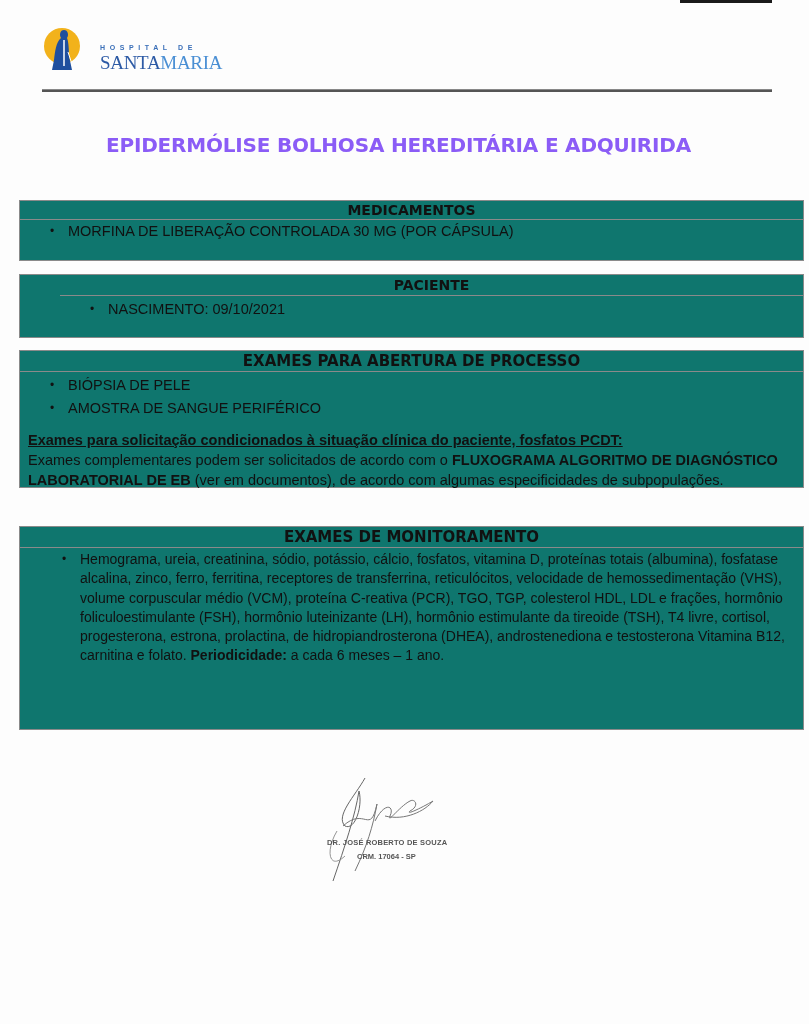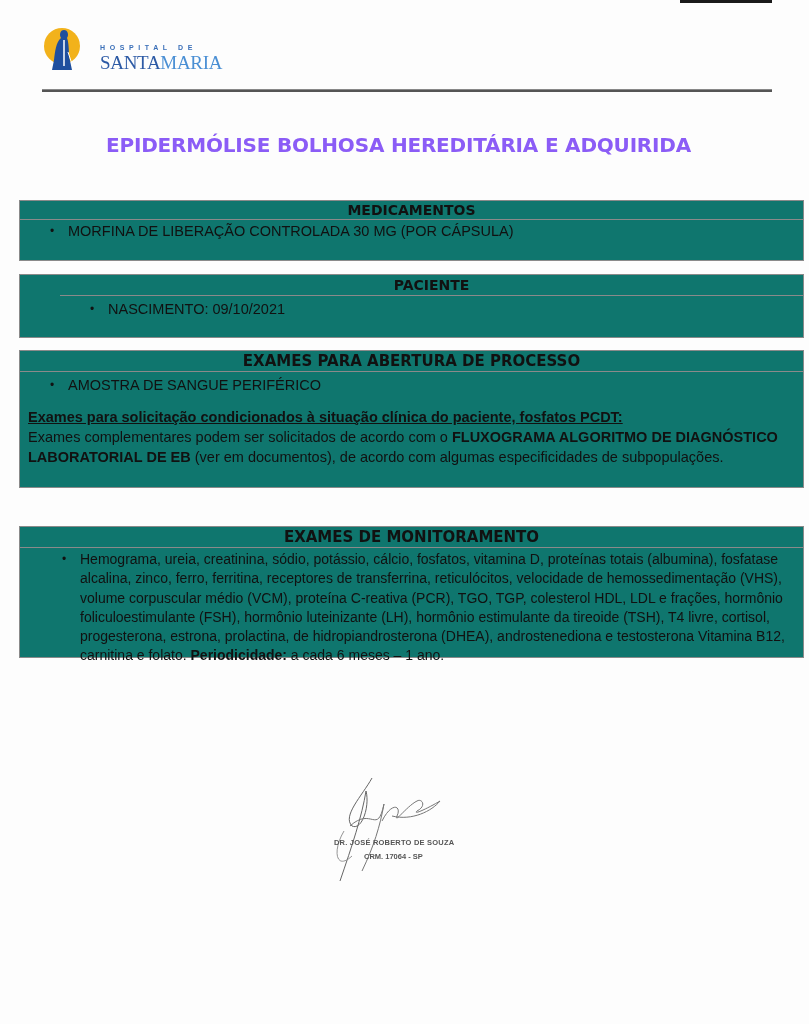--- a/index.html
+++ b/index.html
@@ -21,36 +21,36 @@
     .section { position: absolute; left: 19px; width: 785px; border: 1.5px solid #8a8a8a; background: #0f766e; }
     .section-header { height: 19px; border-bottom: 1.5px solid #8a8a8a; text-align: center; font-family: "DejaVu Sans", sans-serif; font-weight: bold; font-size: 14px; line-height: 19px; color: #111; }
     .section-body { padding: 2px 8px 2px 48px; font-size: 14.5px; color: #111; }
     ul.bullets { list-style: none; }
     ul.bullets li { position: relative; line-height: 19px; }
     ul.bullets li::before { content: "•"; position: absolute; left: -18px; top: 0; font-size: 12px; }
 
     #sec-med { top: 200px; height: 61px; }
     #sec-pac { top: 274px; height: 64px; padding-left: 40px; }
     #sec-exa { top: 350px; height: 138px; }
-    #sec-mon { top: 526px; height: 132px; }
+    #sec-mon { top: 526px; height: 204px; }
 
     #sec-pac .section-header { height: 21px; line-height: 21px; }
     #sec-pac ul.bullets li { line-height: 19px; }
     #sec-pac .section-body { padding-top: 4px; }
 
     #sec-exa .section-header { height: 21px; line-height: 21px; font-size: 15px; }
     #sec-exa ul.bullets li { line-height: 23px; }
     .cond-block { padding: 8px 8px 0 8px; font-size: 14.5px; line-height: 20px; }
     .cond-title { font-weight: bold; text-decoration: underline; }
 
     #sec-mon .section-header { height: 21px; line-height: 21px; font-size: 15px; }
     #sec-mon .section-body { padding: 2px 8px 0 60px; font-size: 14px; line-height: 19.3px; }
     #sec-mon ul.bullets li { line-height: 19.3px; }
 
-    .signature { position: absolute; left: 322px; top: 776px; width: 160px; height: 115px; text-align: center; }
+    .signature { position: absolute; left: 315px; top: 776px; width: 160px; height: 115px; text-align: center; }
     .sig-name { position: absolute; left: 12px; top: 62px; font-size: 7.5px; color: #555; letter-spacing: 0.2px; white-space: nowrap; font-weight: bold; }
     .sig-crm { position: absolute; left: 42px; top: 76px; font-size: 7.5px; color: #555; white-space: nowrap; font-weight: bold; }
   </style>
 </head>
 <body>
 
 <div class="top-tab"></div>
 
 <div class="logo">
   <svg class="logo-mark" viewBox="0 0 44 46">
@@ -82,20 +82,21 @@
     <ul class="bullets">
       <li>NASCIMENTO: 09/10/2021</li>
     </ul>
   </div>
 </div>
 
 <div class="section" id="sec-exa">
   <div class="section-header">EXAMES PARA ABERTURA DE PROCESSO</div>
   <div class="section-body">
     <ul class="bullets">
+      <li>BIÓPSIA DE PELE</li>
       <li>AMOSTRA DE SANGUE PERIFÉRICO</li>
     </ul>
   </div>
   <div class="cond-block">
     <div class="cond-title">Exames para solicitação condicionados à situação clínica do paciente, fosfatos PCDT:</div>
     <div><span>Exames complementares podem ser solicitados de acordo com o </span><b>FLUXOGRAMA ALGORITMO DE DIAGNÓSTICO LABORATORIAL DE EB</b><span> (ver em documentos), de acordo com algumas especificidades de subpopulações.</span></div>
   </div>
 </div>
 
 <div class="section" id="sec-mon">

